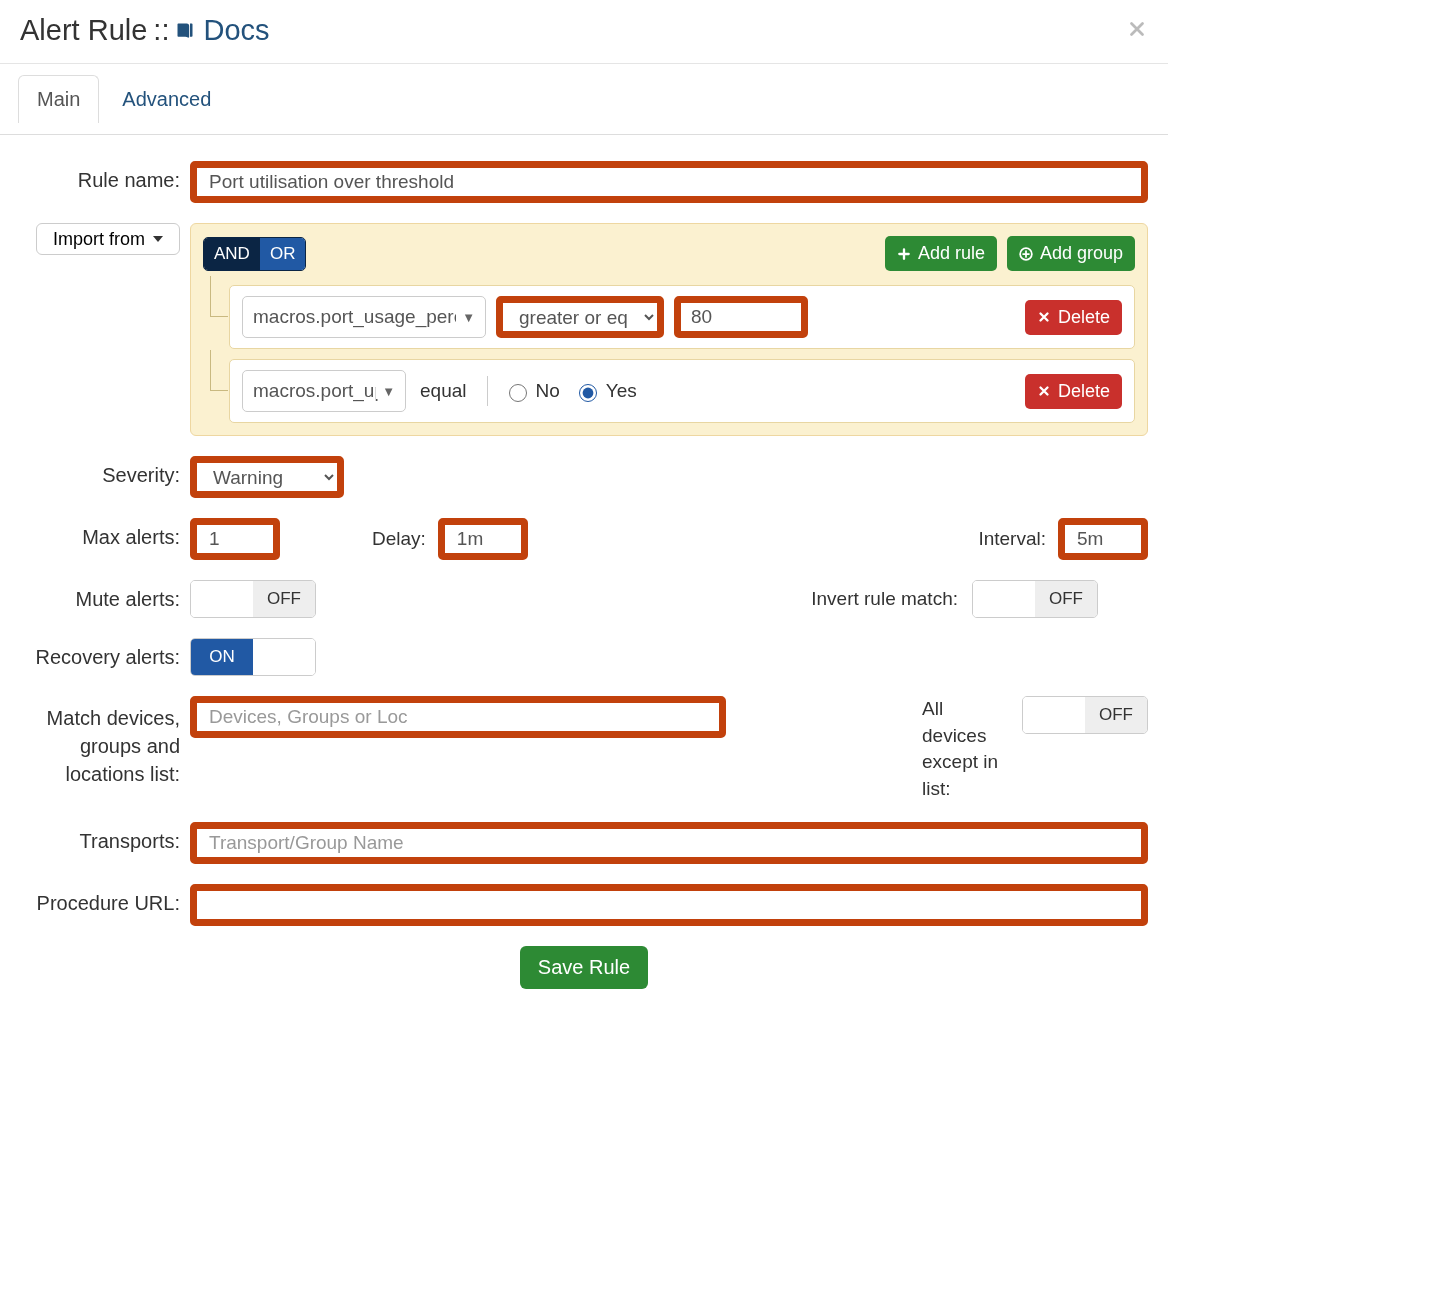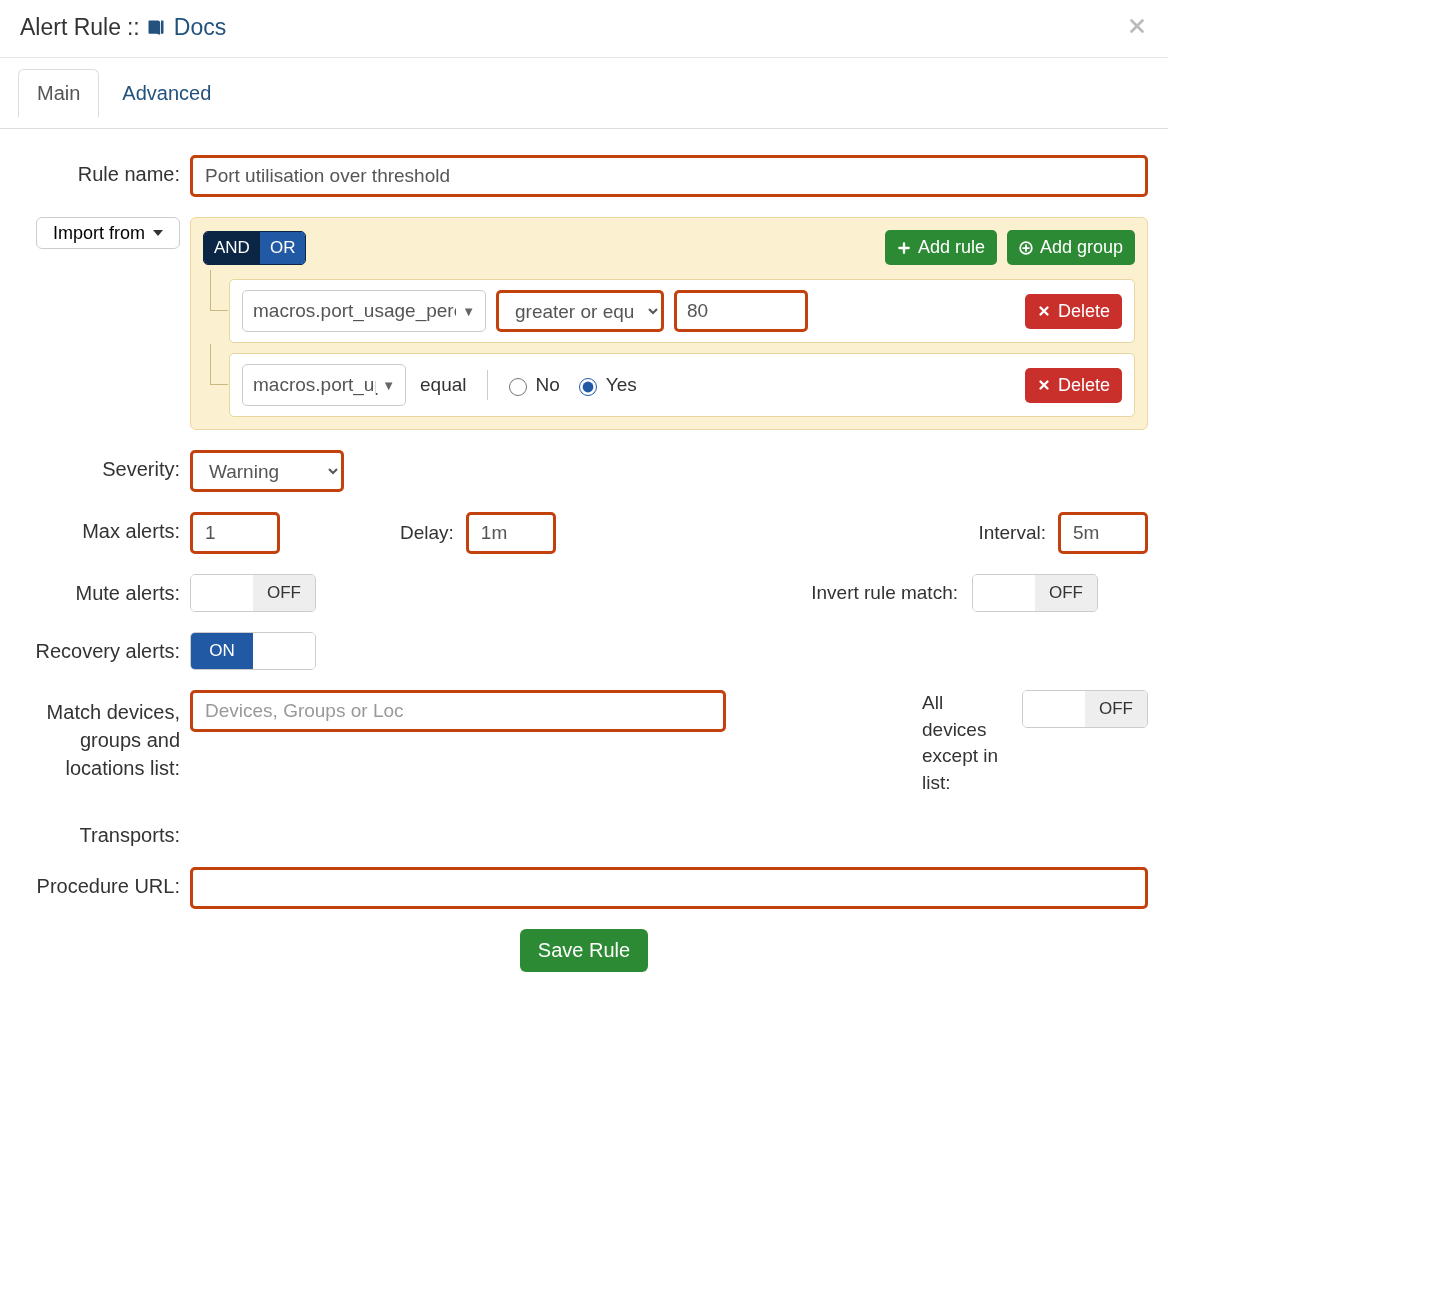--- a/index.html
+++ b/index.html
@@ -9,21 +9,21 @@
     font-size: 18px;
     color: #333;
     background: #fff;
   }
   .modal { width: 1168px; }
   .modal-header {
     display: flex;
     align-items: center;
     padding: 14px 20px 16px 20px;
     border-bottom: 1px solid #e5e5e5;
-    font-size: 23px;
+    font-size: 29px;
   }
   .modal-header .sep { margin: 0 6px; }
   .docs-link {
     color: #23527c;
     text-decoration: none;
     display: inline-flex;
     align-items: center;
     gap: 8px;
   }
   .book-icon {
@@ -73,21 +73,21 @@
     padding-right: 10px;
     padding-top: 8px;
     font-size: 20px;
   }
   .field-col {
     flex: 1;
     min-width: 0;
   }
   .text-input, .select-input {
     height: 42px;
-    border: 3px solid #c2410c;
+    border: 7px solid #c2410c;
     border-radius: 5px;
     padding: 0 12px;
     font-size: 19px;
     background: #fff;
     color: #555;
   }
   .text-input::placeholder { color: #999; }
   .full { width: 100%; }
   .import-btn {
     border: 1px solid #ccc;
@@ -377,21 +377,21 @@
       </div>
     </div>
 
     <div class="form-row">
       <div class="label-col">Max alerts:</div>
       <div class="field-col">
         <div class="triple-row">
           <div class="cell">
               <input class="text-input" value="1" style="">
             </div>
-          <div class="cell" style="margin-left:120px;justify-content:space-between;">
+          <div class="cell" style="margin-left:92px;justify-content:space-between;">
             <span class="lbl">Delay:</span>
             <input class="text-input" value="1m" style="">
           </div>
           <div class="cell" style="margin-left:auto;">
             <span class="lbl">Interval:</span>
             <input class="text-input" value="5m" style="">
           </div>
         </div>
       </div>
     </div>
@@ -433,20 +433,23 @@
           <div class="toggle off">
             <div class="half left"></div>
             <div class="half right">OFF</div>
           </div>
         </div>
       </div>
     </div>
 
     <div class="form-row">
       <div class="label-col">Transports:</div>
+      <div class="field-col">
+        <input class="text-input full" placeholder="Transport/Group Name" style="">
+      </div>
     </div>
 
     <div class="form-row">
       <div class="label-col">Procedure URL:</div>
       <div class="field-col">
         <input class="text-input full" value="" style="">
       </div>
     </div>
 
     <div class="save-row">

